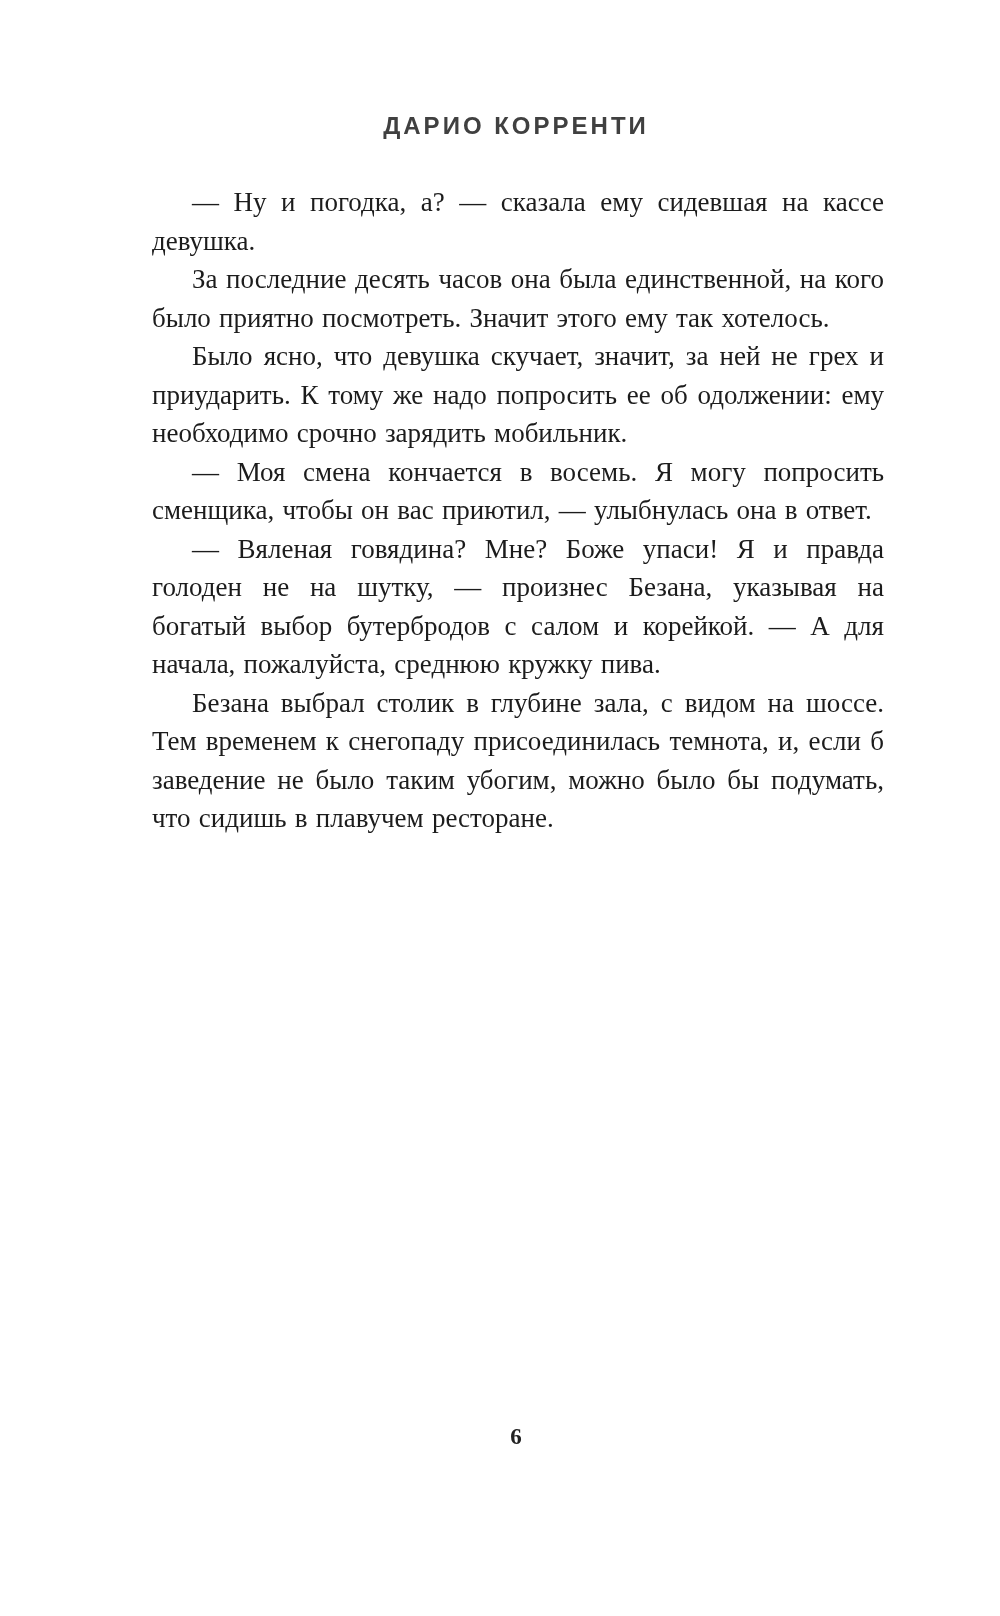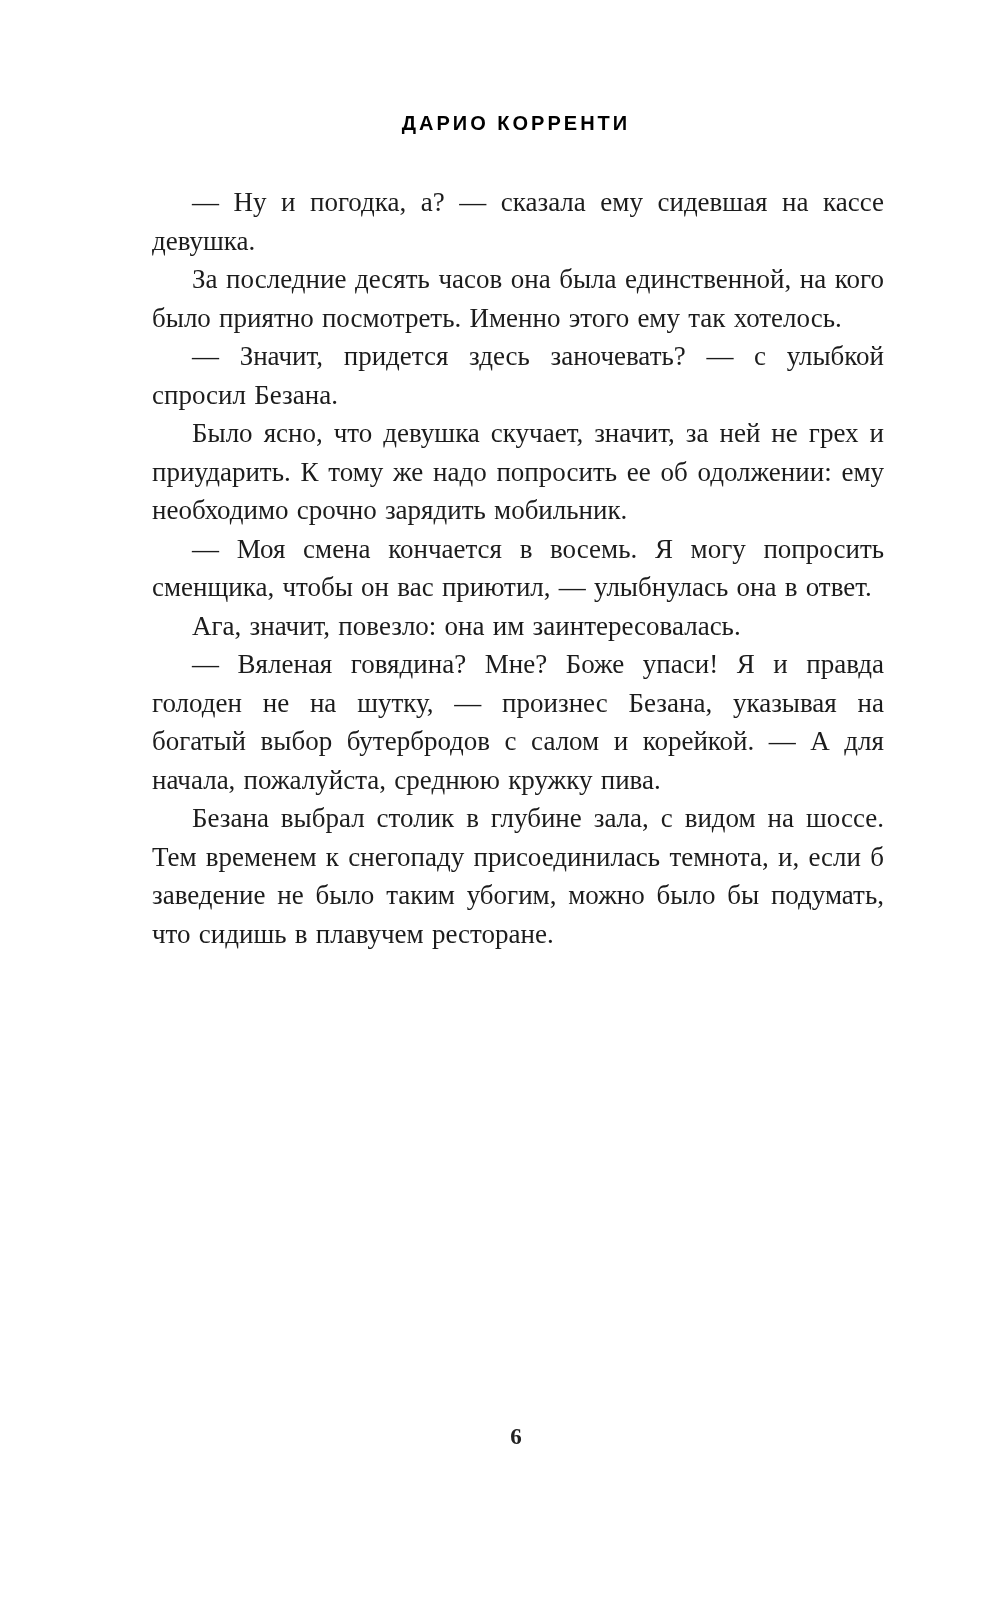--- a/index.html
+++ b/index.html
@@ -15,23 +15,23 @@
     overflow: hidden;
   }
   .running-head {
     position: absolute;
     top: 112px;
     left: 150px;
     width: 732px;
     text-align: center;
     font-family: "Liberation Sans", sans-serif;
     font-weight: bold;
-    font-size: 20px;
+    font-size: 24px;
     letter-spacing: 3px;
-    color: #000000;
+    color: #404040;
   }
   .text-block {
     position: absolute;
     top: 183px;
     left: 152px;
     width: 732px;
     font-size: 27px;
     line-height: 38.5px;
     text-align: justify;
     word-spacing: 1.5px;
@@ -53,23 +53,21 @@
   }
 </style>
 </head>
 <body>
 
 <div class="page">
   <div class="running-head">ДАРИО КОРРЕНТИ</div>
 
   <div class="text-block">
     <p class="para">— Ну и погодка, а? — сказала ему сидевшая на кассе девушка.</p>
-    <p class="para">За последние десять часов она была единственной, на кого было приятно посмотреть. Именно этого ему так хотелось.</p>
-    <p class="para">— Значит, придется здесь заночевать? — с улыбкой спросил Безана.</p>
+    <p class="para">За последние десять часов она была единственной, на кого было приятно посмотреть. Значит этого ему так хотелось.</p>
     <p class="para">Было ясно, что девушка скучает, значит, за ней не грех и приударить. К тому же надо попросить ее об одолжении: ему необходимо срочно зарядить мобильник.</p>
     <p class="para">— Моя смена кончается в восемь. Я могу попросить сменщика, чтобы он вас приютил, — улыбнулась она в ответ.</p>
-    <p class="para">Ага, значит, повезло: она им заинтересовалась.</p>
     <p class="para">— Вяленая говядина? Мне? Боже упаси! Я и правда голоден не на шутку, — произнес Безана, указывая на богатый выбор бутербродов с салом и корейкой. — А для начала, пожалуйста, среднюю кружку пива.</p>
     <p class="para">Безана выбрал столик в глубине зала, с видом на шоссе. Тем временем к снегопаду присоединилась темнота, и, если б заведение не было таким убогим, можно было бы подумать, что сидишь в плавучем ресторане.</p>
   </div>
 
   <div class="page-number">6</div>
 </div>
 
 </body></html>

